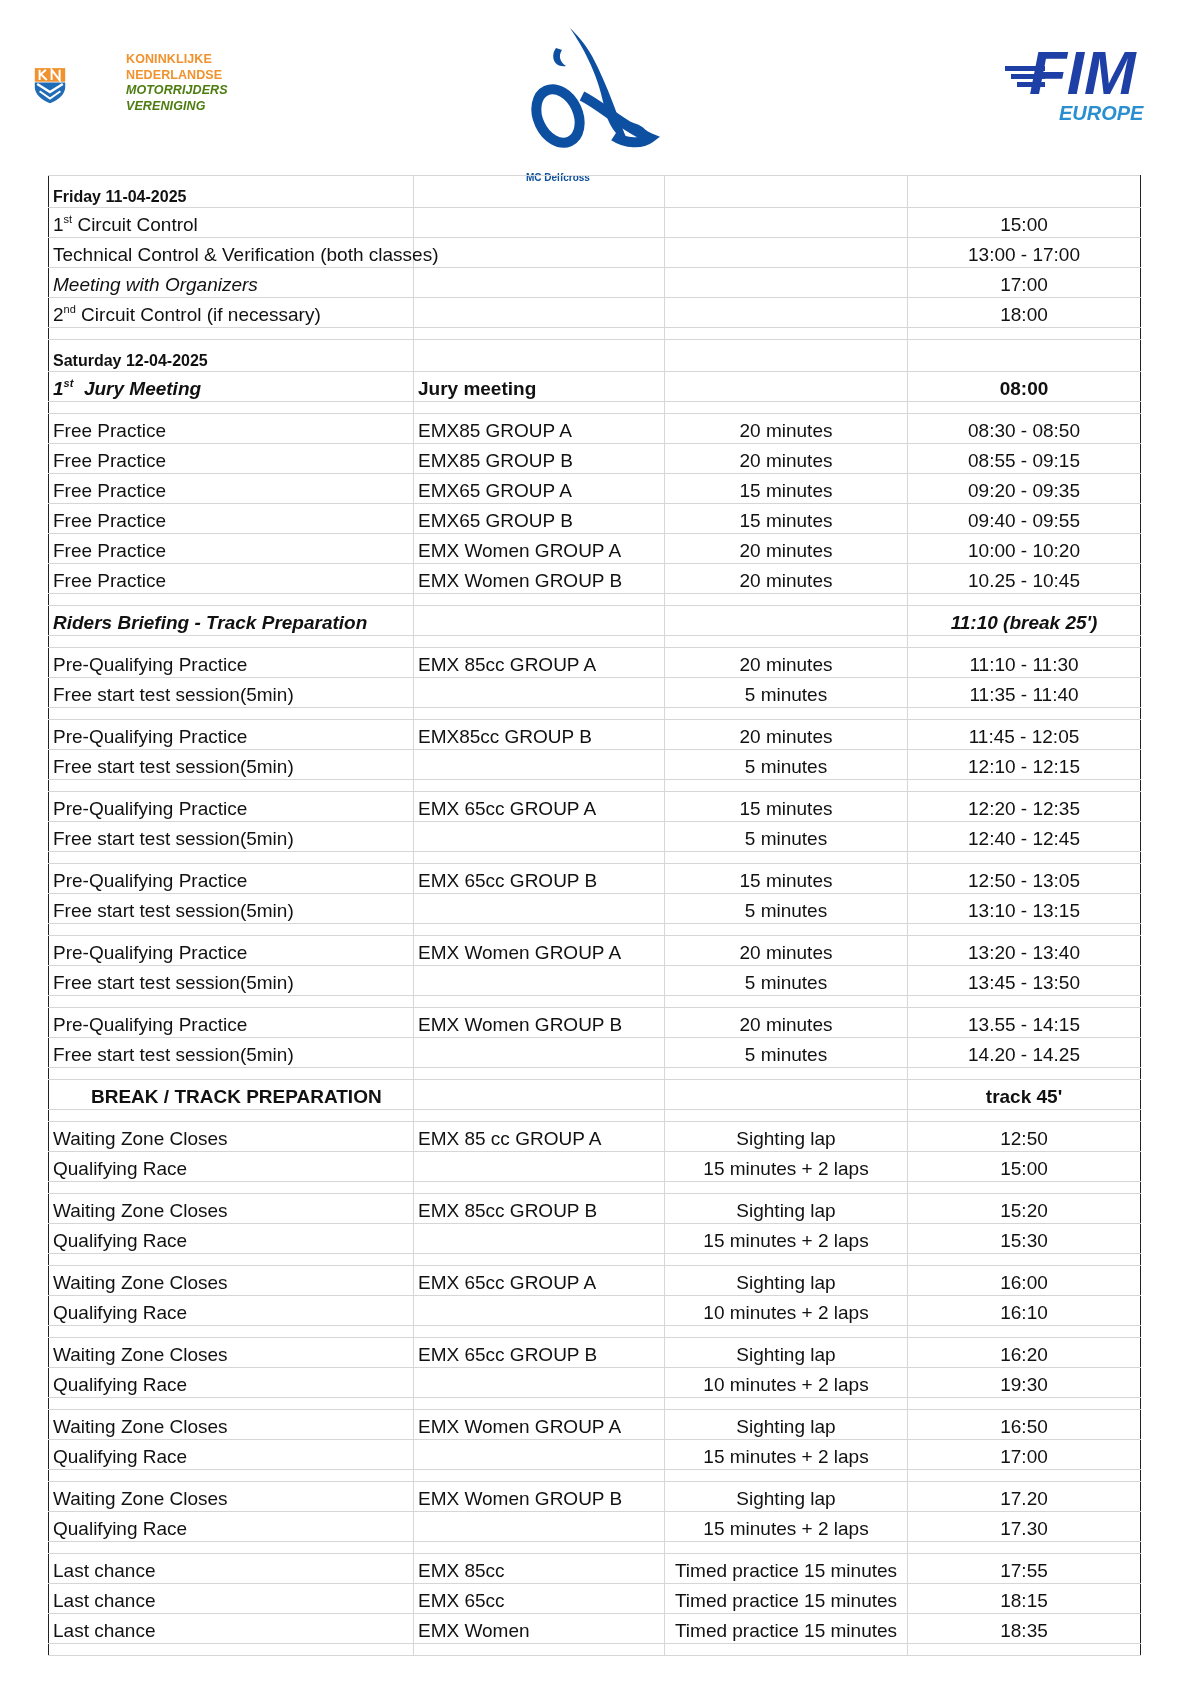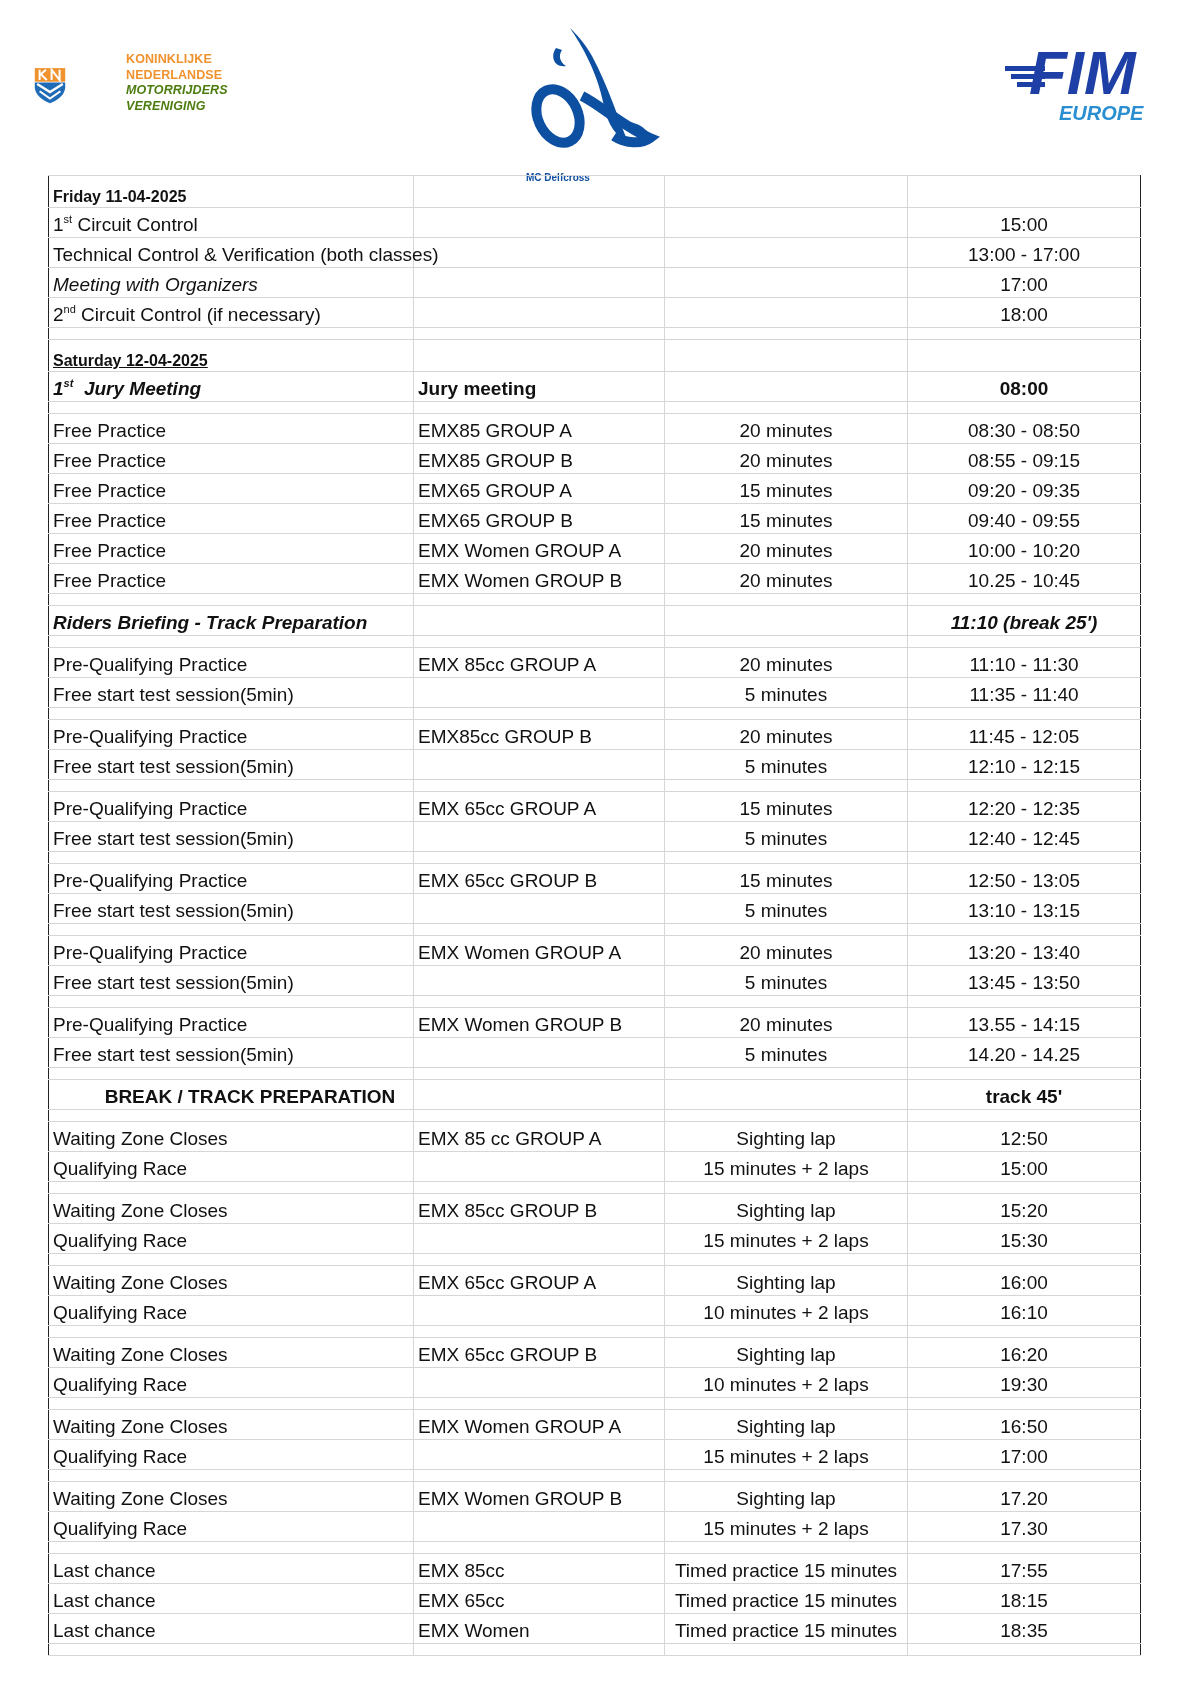--- a/index.html
+++ b/index.html
@@ -11,27 +11,27 @@
   .knmv-text .b { color: #4d7c0f; font-style: italic; }
   .logo-delf { position: absolute; left: 522px; top: 26px; width: 160px; height: 138px; }
   .delf-text { position: absolute; left: 526px; top: 148px; font-size: 10px; font-weight: bold; color: #0d4fa0; margin-top: 24px; }
   .logo-fim { position: absolute; left: 1005px; top: 38px; width: 160px; height: 90px; }
 
   table.sched { position: absolute; left: 48px; top: 175px; width: 1092px; border-collapse: collapse;
                 border: 1.5px solid #222; table-layout: fixed; }
   table.sched td { border: 1px solid #d6d6d6; padding: 0 4px; height: 28px; font-size: 19px;
                    white-space: nowrap; overflow: visible; vertical-align: bottom; padding-bottom: 1px; }
   table.sched tr.spacer td { height: 11px; font-size: 1px; padding: 0; }
-  table.sched tr.daybreak td { border-top: 1.5px solid #222; text-decoration: underline; }
+  table.sched tr.daybreak td { border-top: 1.5px solid #222; }
   table.sched td.c3, table.sched td.c4 { text-align: center; }
   table.sched td.c1 { border-left: 1.5px solid #222; }
   table.sched td.c4 { border-right: 1.5px solid #222; }
   .bold { font-weight: bold; }
   .ital { font-style: italic; }
-  .indent { padding-left: 42px !important; text-align: center; }
+  .indent { padding-left: 42px !important; }
   sup { font-size: 11px; vertical-align: 8px; line-height: 0; margin-top: 15px; }
   tr.day td { font-size: 16px; height: 30px; }
 </style>
 </head>
 <body>
 
 <svg class="logo-knmv" viewBox="0 0 200 95" style="width:80px;">
   <path d="M2 4 H78 V52 C78 70 60 84 40 92 C20 84 2 70 2 52 Z" fill="#ffffff"></path>
   <path d="M2 4 H78 V38 H2 Z" fill="#f0922e"></path>
   <path d="M2 40 H78 V52 C78 70 60 84 40 92 C20 84 2 70 2 52 Z" fill="#1f6bb5"></path>

